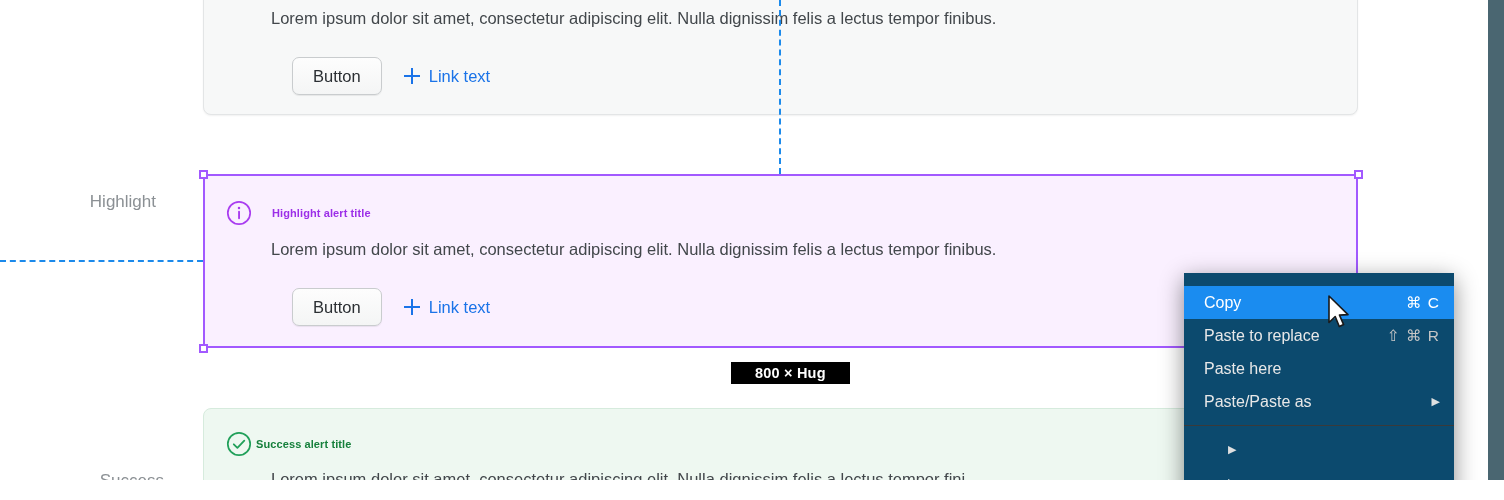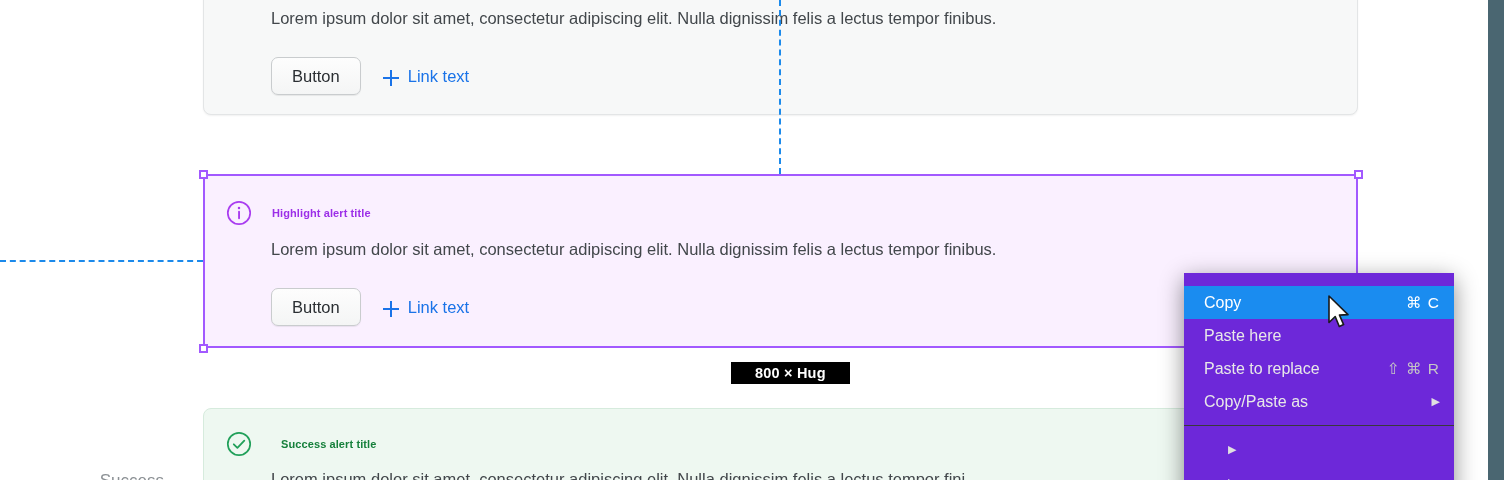--- a/index.html
+++ b/index.html
@@ -90,24 +90,25 @@
     padding: 0 20px;
     border-radius: 7px;
     border: 1px solid #c9ccce;
     background: linear-gradient(#fdfdfd, #f4f5f5);
     color: #2b2f33;
     font-family: "Liberation Sans", sans-serif;
     font-size: 16.5px;
     line-height: 36px;
     box-shadow: 0 1px 1px rgba(0,0,0,0.07);
     cursor: default;
+    margin-left: 21px;
   }
   .link-wrap {
     display: flex;
-    align-items: flex-end;
+    align-items: center;
     margin-left: 22px;
     color: #1a73e8;
     font-size: 16.5px;
     white-space: nowrap;
     cursor: default;
   }
   .plus-icon {
     display: inline-block;
     width: 16px;
     height: 16px;
@@ -166,21 +167,21 @@
   }
   .guide-h {
     position: absolute;
     height: 0;
     border-top: 2px dashed #1c8aeb;
   }
 
   
   .ctx-menu {
     position: absolute;
-    background: #6d28d9;
+    background: #0c4a6e;
     box-shadow: 0 6px 22px rgba(0,0,0,0.45);
     padding: 6px 0 0 0;
     box-sizing: border-box;
     user-select: none;
   }
   .ctx-item {
     position: relative;
     display: flex;
     align-items: center;
     height: 33px;
@@ -233,20 +234,21 @@
   <div class="alert-body" style="left:271px; top:7px;">Lorem ipsum dolor sit amet, consectetur adipiscing elit. Nulla dignissim felis a lectus tempor finibus.</div>
 
   <div class="actions" style="left:271px; top:57px;">
     <button class="btn">Button</button>
     <span class="link-wrap">
       <span class="plus-icon"></span>
       <span>Link text</span>
     </span>
   </div>
 
+  <div class="row-label" style="left:0px; top:192px; width:156px;">Highlight</div>
 
   <div class="alert-card alert-highlight" style="left:203px; top:174px; width:1155px; height:174px; border-radius:0;"></div>
 
   <div class="alert-row" style="left:225px; top:199px;">
     <span class="alert-icon">
       <svg width="28" height="28" viewBox="0 0 28 28">
         <circle cx="14" cy="14" r="11.2" fill="none" stroke="#a93cf0" stroke-width="1.7"></circle>
         <circle cx="14" cy="8.9" r="1.25" fill="#a93cf0"></circle>
         <rect x="13.1" y="11.8" width="1.9" height="8.4" rx="0.9" fill="#a93cf0"></rect>
       </svg>
@@ -276,46 +278,46 @@
 
   <div class="alert-card alert-success" style="left:203px; top:408px; width:1155px; height:180px;"></div>
 
   <div class="alert-row" style="left:225px; top:430px;">
     <span class="alert-icon">
       <svg width="28" height="28" viewBox="0 0 28 28">
         <circle cx="14" cy="14" r="11.2" fill="none" stroke="#21a05a" stroke-width="1.7"></circle>
         <path d="M8.8 14.3 L12.4 17.9 L19.3 10.6" fill="none" stroke="#21a05a" stroke-width="1.8" stroke-linecap="round" stroke-linejoin="round"></path>
       </svg>
     </span>
-    <span class="alert-title title-success" style="margin-left:28px;">Success alert title</span>
+    <span class="alert-title title-success" style="margin-left:3px;">Success alert title</span>
   </div>
 
   <div class="alert-body" style="left:271px; top:468px;">Lorem ipsum dolor sit amet, consectetur adipiscing elit. Nulla dignissim felis a lectus tempor fini</div>
 
   <div class="guide-v" style="left:779px; top:0px; height:174px;"></div>
   <div class="guide-h" style="left:0px; top:260px; width:203px;"></div>
 
   <div class="right-strip"></div>
 
   <div class="ctx-menu" style="left:1184px; top:273px; width:270px;">
     <div class="ctx-topbar"></div>
     <div id="ctx-items">
         <div class="ctx-item selected">
           <span class="ctx-label">Copy</span>
           <span class="ctx-shortcut">⌘ C</span>
         </div>
         <div class="ctx-item">
-          <span class="ctx-label">Paste here</span>
-        </div>
-        <div class="ctx-item">
           <span class="ctx-label">Paste to replace</span>
           <span class="ctx-shortcut">⇧ ⌘ R</span>
         </div>
         <div class="ctx-item">
-          <span class="ctx-label">Copy/Paste as</span>
+          <span class="ctx-label">Paste here</span>
+        </div>
+        <div class="ctx-item">
+          <span class="ctx-label">Paste/Paste as</span>
           <span class="ctx-arrow">▶</span>
         </div>
         <div class="ctx-sep"></div>
         <div class="ctx-item">
           <span class="ctx-arrow">▶</span>
         </div>
         <div class="ctx-item">
           <span class="ctx-arrow">▶</span>
         </div>
       </div>

